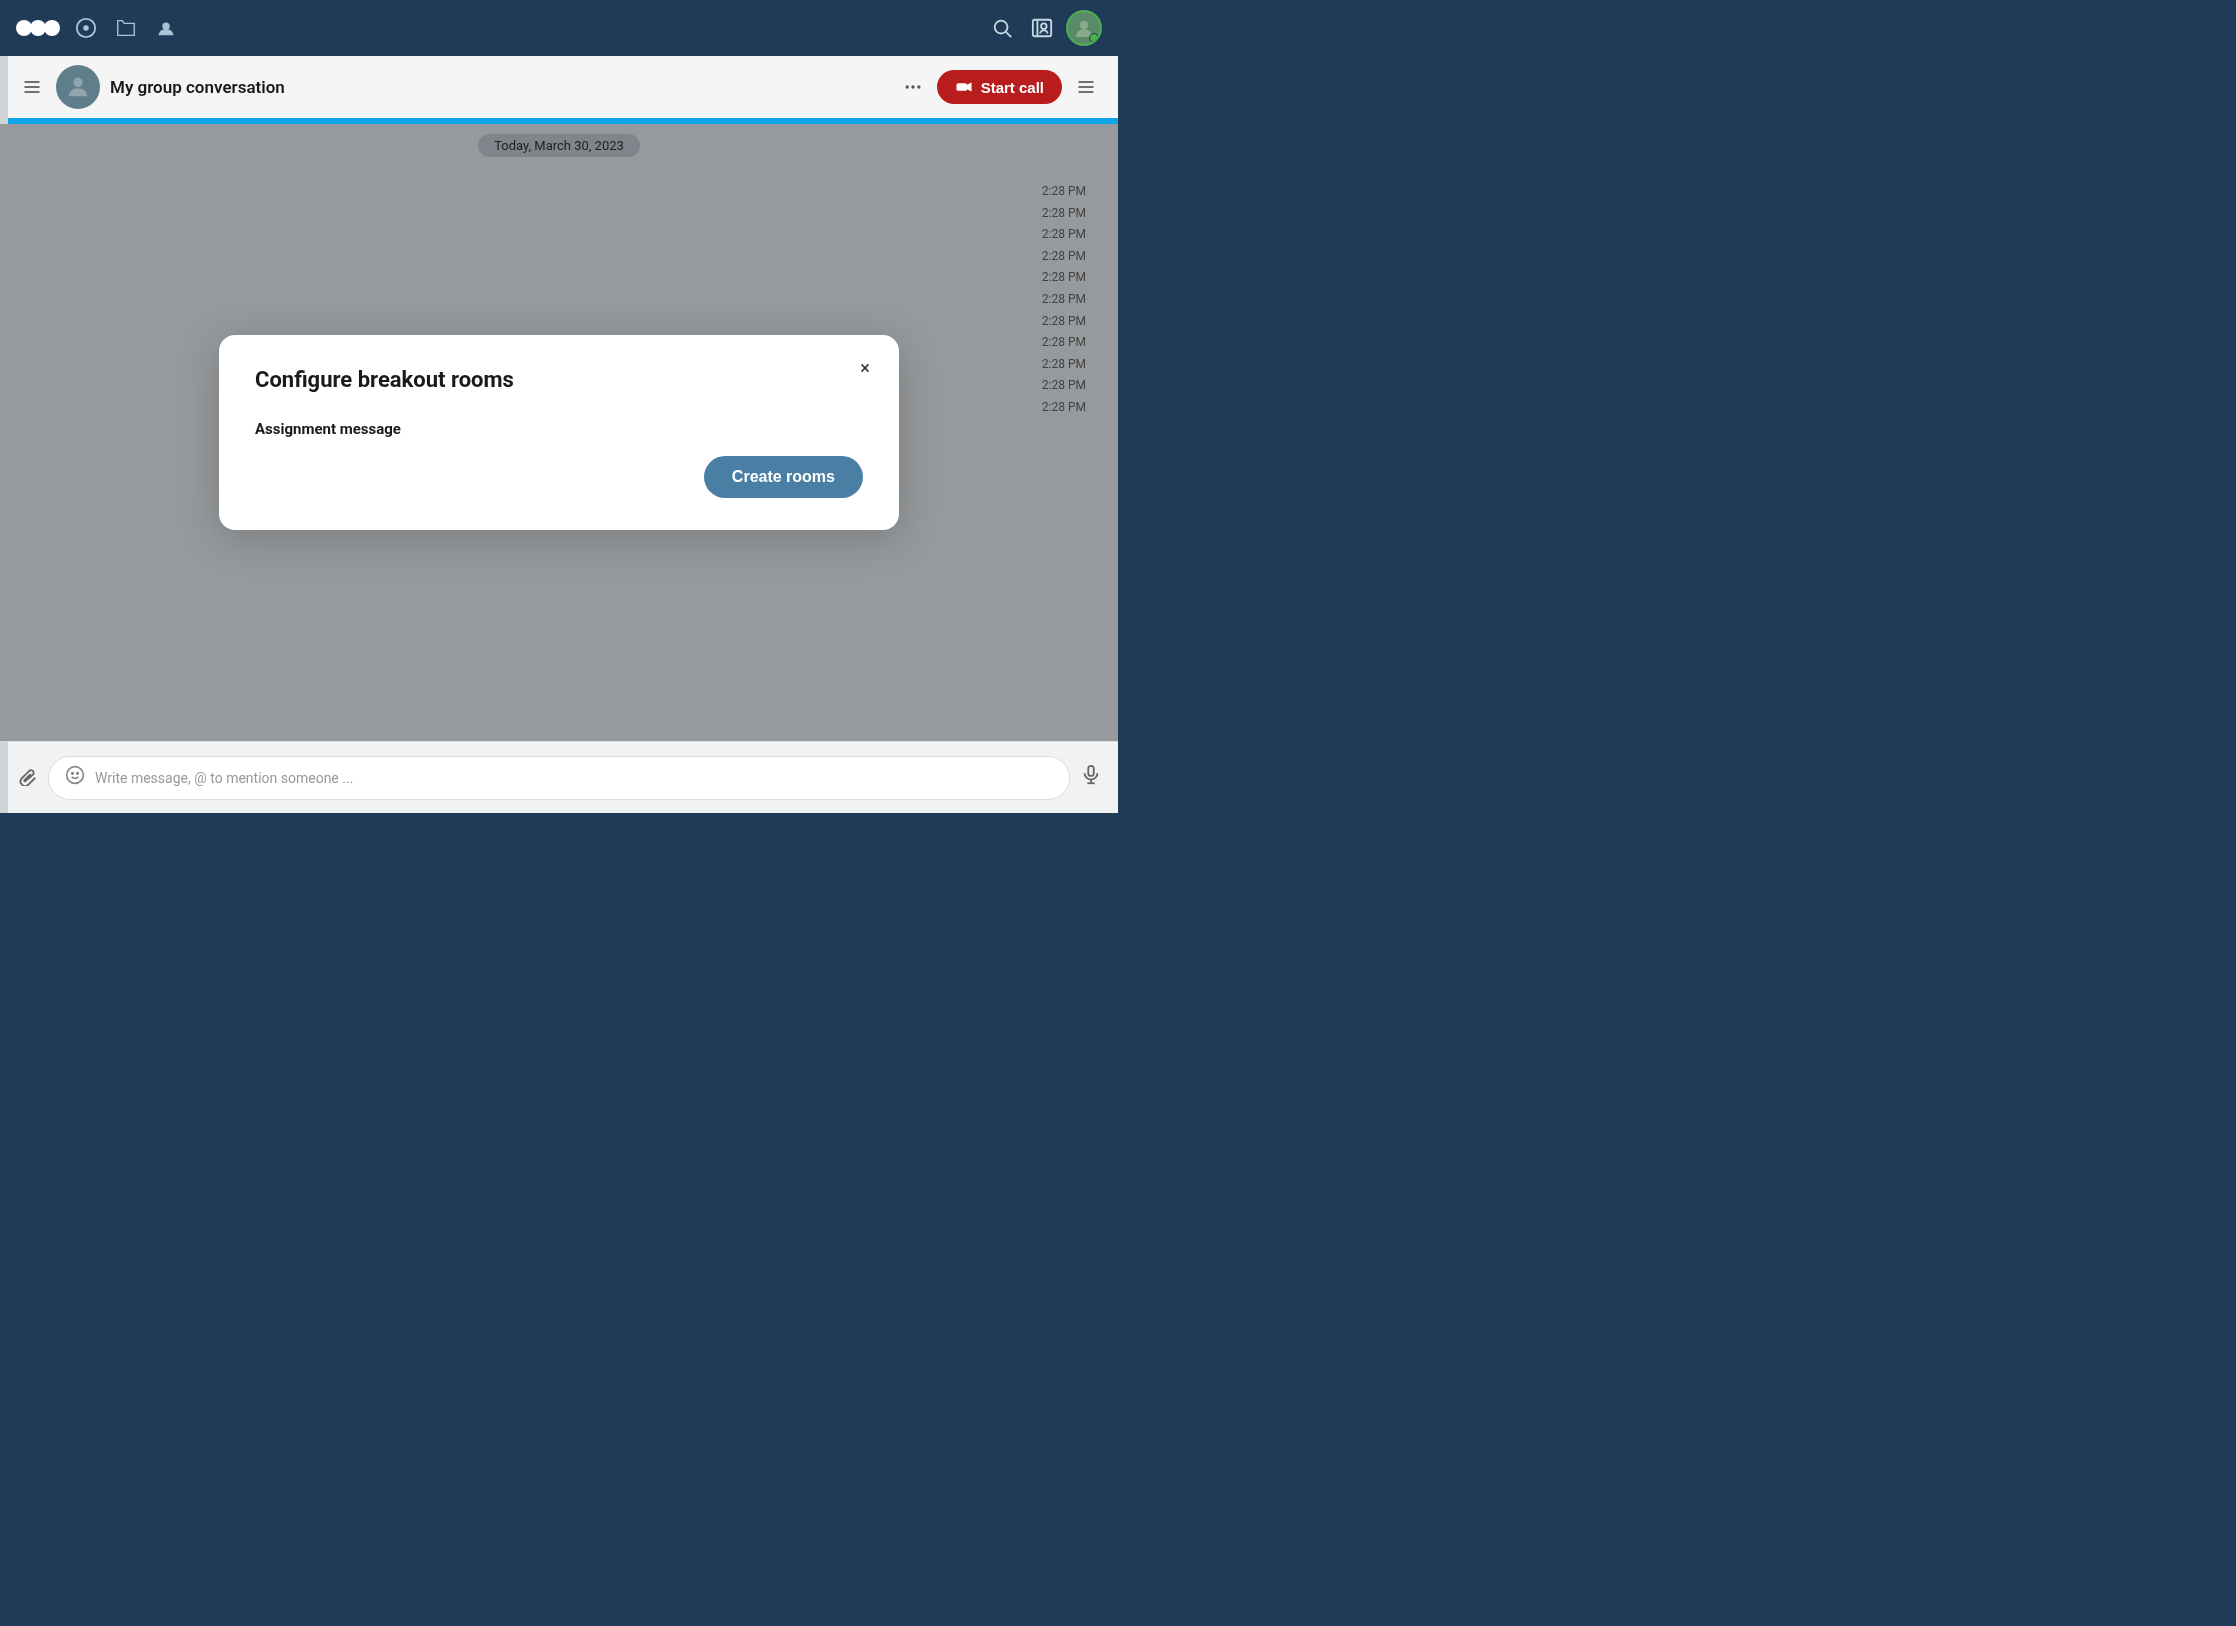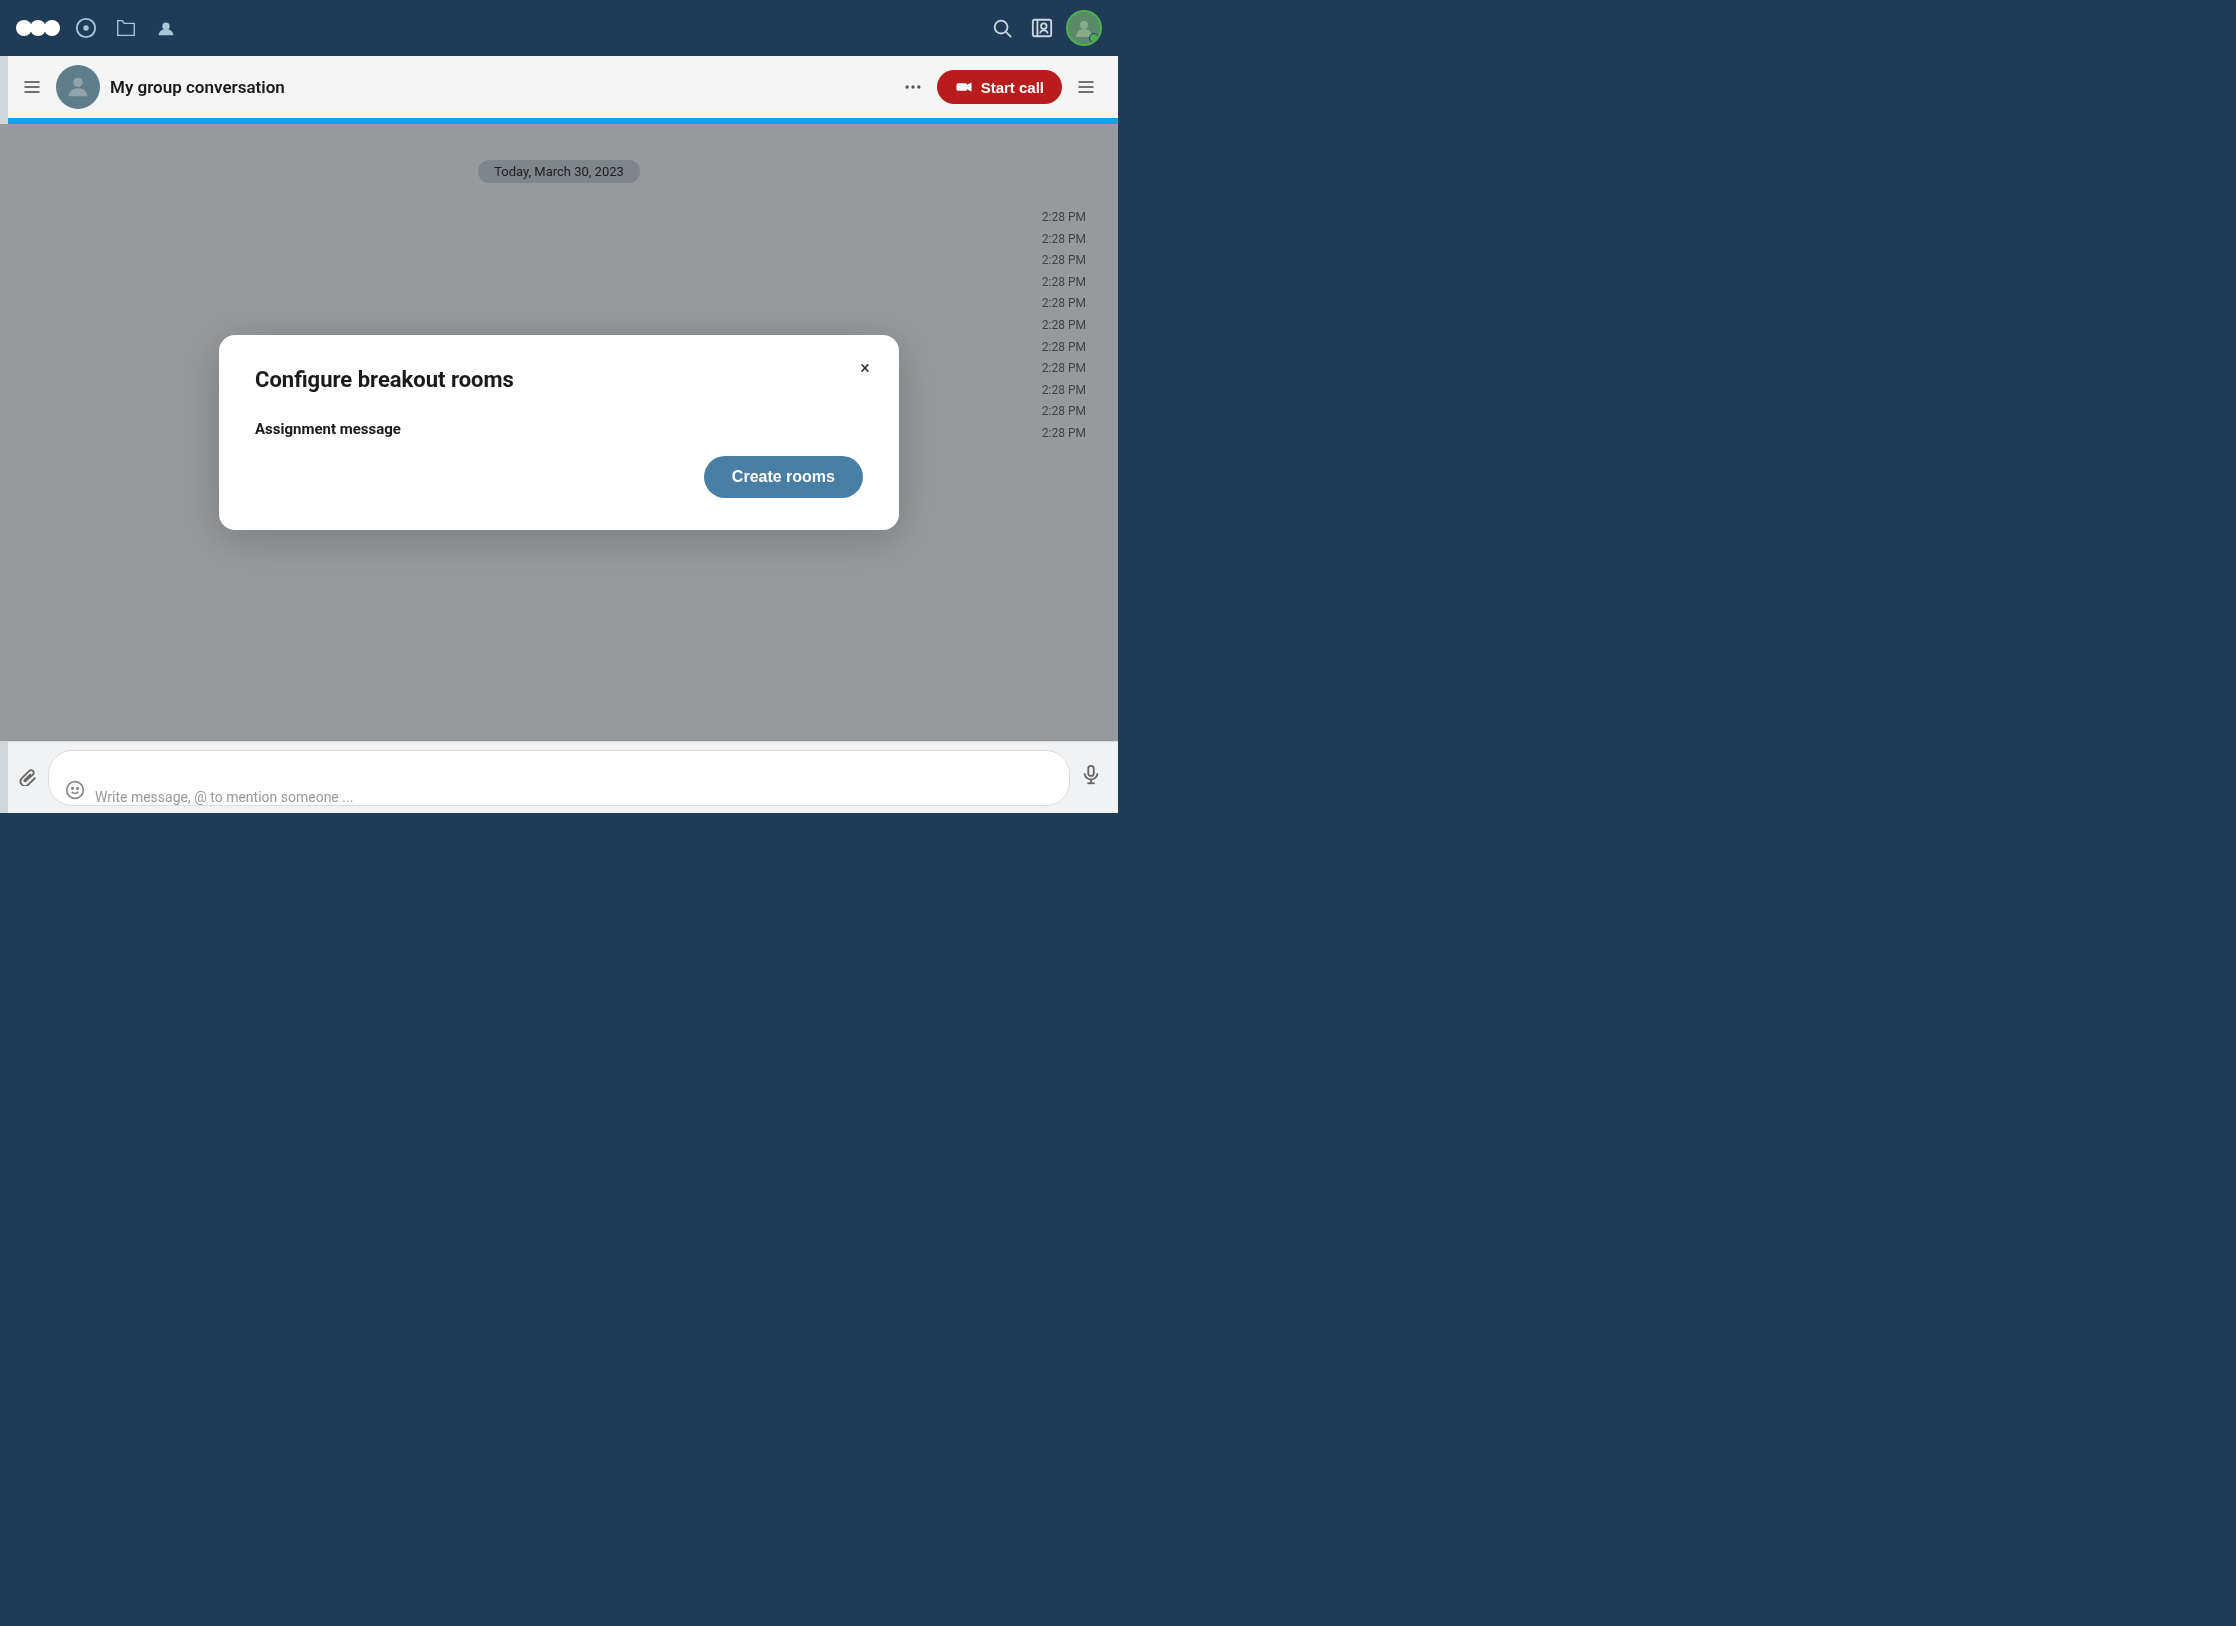--- a/index.html
+++ b/index.html
@@ -154,21 +154,21 @@
       background: #e8edf0;
       height: calc(813px - 56px - 68px - 72px);
       overflow: hidden;
       display: flex;
       flex-direction: column;
     }
 
     .date-divider {
       display: flex;
       justify-content: center;
-      padding: 36px 0 12px;
+      padding: 10px 0 12px;
     }
     .date-badge {
       background: rgba(180,190,200,0.7);
       color: #333;
       padding: 4px 16px;
       border-radius: 12px;
       font-size: 13px;
     }
 
     .messages-area {
@@ -197,23 +197,23 @@
     }
     .attach-btn {
       color: #666;
       cursor: pointer;
       font-size: 20px;
     }
     .input-field {
       flex: 1;
       background: white;
       border-radius: 24px;
-      height: 56px;
-      display: flex;
-      align-items: flex-end;
+      height: 44px;
+      display: flex;
+      align-items: center;
       padding: 0 16px;
       gap: 10px;
       border: 1px solid #ddd;
     }
     .emoji-btn {
       color: #888;
       cursor: pointer;
       font-size: 20px;
     }
     .input-placeholder {

